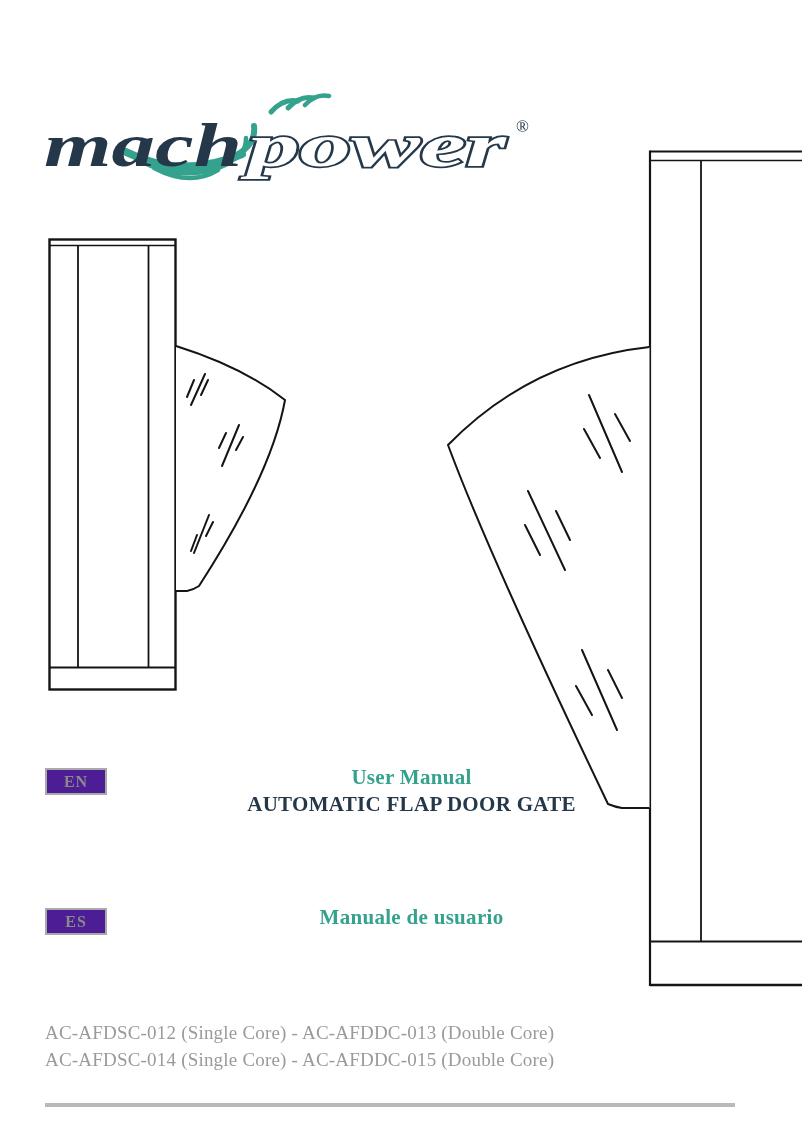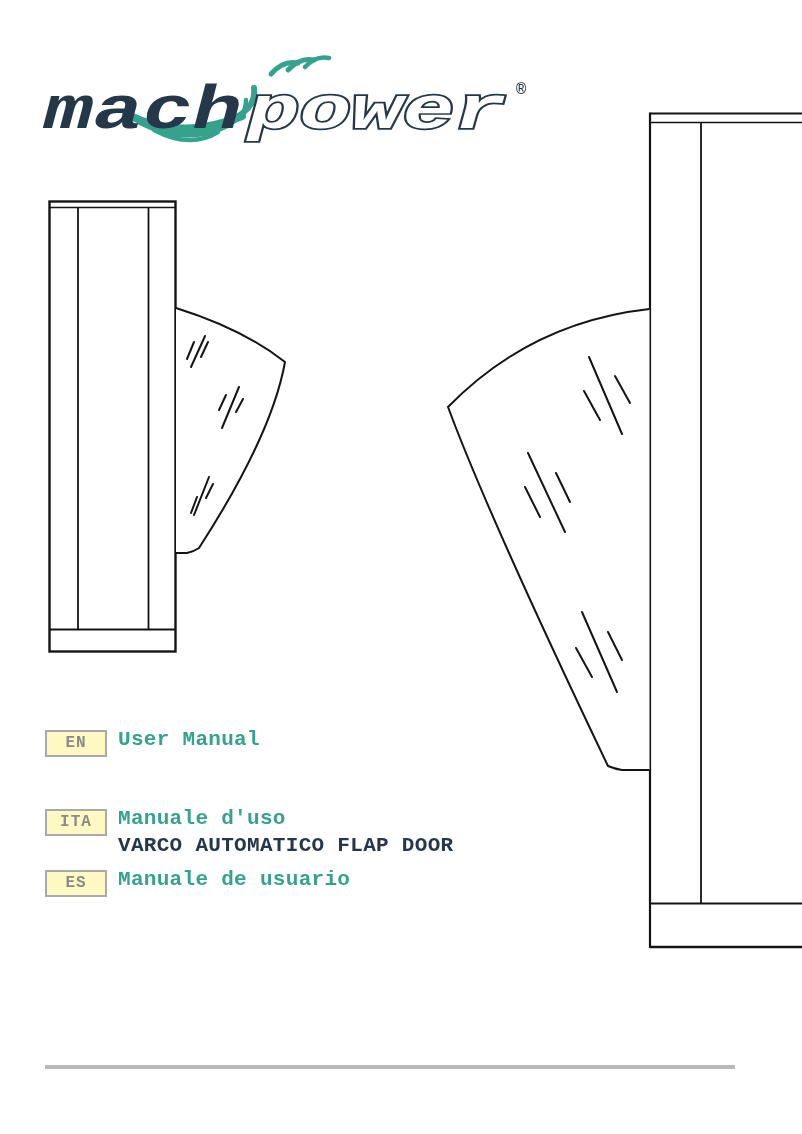--- a/index.html
+++ b/index.html
@@ -2,21 +2,22 @@
 <html><head>
 <meta charset="utf-8">
 <style>
   html,body{margin:0;padding:0;background:#ffffff;}
   .page{
     position:relative;
     width:802px;
     height:1096px;
     background:#ffffff;
     overflow:hidden;
-    font-family:Liberation Mono, monospace;
+    font-family:Liberation Serif, serif;
+    margin-top:38px;
   }
   
   .logo{
     position:absolute;
     left:42px; top:54px;
     width:492px; height:100px;
   }
   
   .drawings{
     position:absolute;
@@ -34,28 +35,28 @@
     position:absolute;
     left:45px;
     width:660px;
   }
   .lang-badge{
     position:absolute;
     left:0; top:4px;
     width:58px; height:23px;
     border:2px solid #a9a9a9;
     color:#8a8a8a;
-    background:#fef9c3;
+    background:#4c1d95;
     font-size:16px;
     font-weight:700;
     line-height:23px;
     text-align:center;
     letter-spacing:1px;
   }
-  .lang-texts{ margin-left:73px; }
+  .lang-texts{ margin-left:73px;text-align:center; }
   .lang-title{
     color:#35a28e;
     font-size:21px;
     font-weight:700;
     line-height:27px;
     letter-spacing:0.3px;
   }
   .lang-subtitle{
     color:#25384a;
     font-size:21px;
@@ -156,34 +157,32 @@
         <line x1="582" y1="612" x2="617" y2="692"></line>
         <line x1="608" y1="632" x2="622" y2="660"></line>
       </g>
     </g>
   </svg>
 
   <div class="lang-section sec-en">
     <div class="lang-badge">EN</div>
     <div class="lang-texts">
       <div class="lang-title">User Manual</div>
+      <div class="lang-subtitle">AUTOMATIC FLAP DOOR GATE</div>
     </div>
   </div>
 
-  <div class="lang-section sec-ita">
-    <div class="lang-badge">ITA</div>
-    <div class="lang-texts">
-      <div class="lang-title">Manuale d'uso</div>
-      <div class="lang-subtitle">VARCO AUTOMATICO FLAP DOOR</div>
-    </div>
-  </div>
 
   <div class="lang-section sec-es">
     <div class="lang-badge">ES</div>
     <div class="lang-texts">
       <div class="lang-title">Manuale de usuario</div>
     </div>
   </div>
 
+  <div class="models">
+    <div>AC-AFDSC-012 (Single Core)  -  AC-AFDDC-013 (Double Core)</div>
+    <div>AC-AFDSC-014 (Single Core)  -  AC-AFDDC-015 (Double Core)</div>
+  </div>
 
   <div class="divider"></div>
 
 </div>
 
 </body></html>

